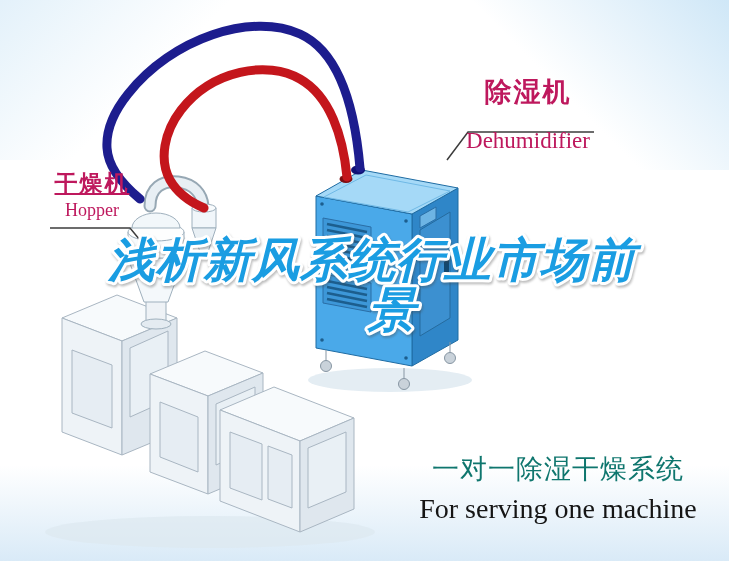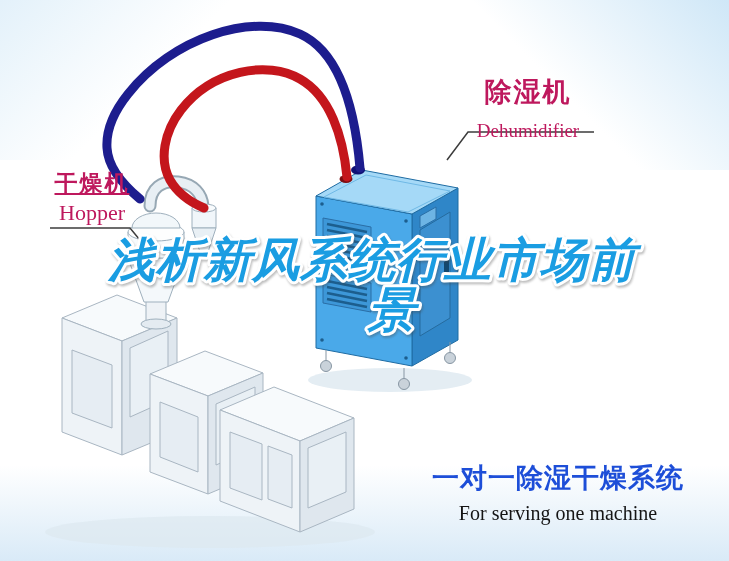--- a/index.html
+++ b/index.html
@@ -16,29 +16,29 @@
   .wash-b { left:0; bottom:0; width:729px; height:120px;
     background:linear-gradient(to top, #d9eaf7 0%, rgba(255,255,255,0) 80%); }
   svg.scene { position:absolute; left:0; top:0; }
 
   .label { position:absolute; text-align:center; color:#be185d; }
   .label .zh { font-weight:bold; }
   .serif { font-family:"Liberation Serif", serif; }
 
   .dehu-label { left:452px; top:74px; width:152px; }
   .dehu-label .zh { font-size:27px; letter-spacing:2px; }
-  .dehu-label .en { font-size:19px; margin-top:10px; }
+  .dehu-label .en { font-size:23px; margin-top:18px; }
 
   .hopper-label { left:40px; top:168px; width:104px; }
   .hopper-label .zh { font-size:23px; letter-spacing:2px;text-decoration:underline; }
-  .hopper-label .en { font-size:22px; margin-top:1px; }
+  .hopper-label .en { font-size:18px; margin-top:1px; }
 
   .caption { position:absolute; right:26px; bottom:36px; width:290px; text-align:center; }
-  .caption .cap-zh { font-size:27px; font-weight:bold; color:#1d4ed8; letter-spacing:1px; }
-  .caption .cap-en { font-size:20px; color:#151515; margin-top:6px; }
+  .caption .cap-zh { font-size:27px; font-weight:normal; color:#0f766e; letter-spacing:1px; }
+  .caption .cap-en { font-size:28px; color:#151515; margin-top:6px; }
 
   .title-text {
     font-family:"Liberation Sans", sans-serif;
     font-weight:bold; font-style:italic;
     filter:drop-shadow(1px 2px 1px rgba(70,70,70,0.35));
     letter-spacing:1px;
   }
 </style>
 </head>
 <body>

